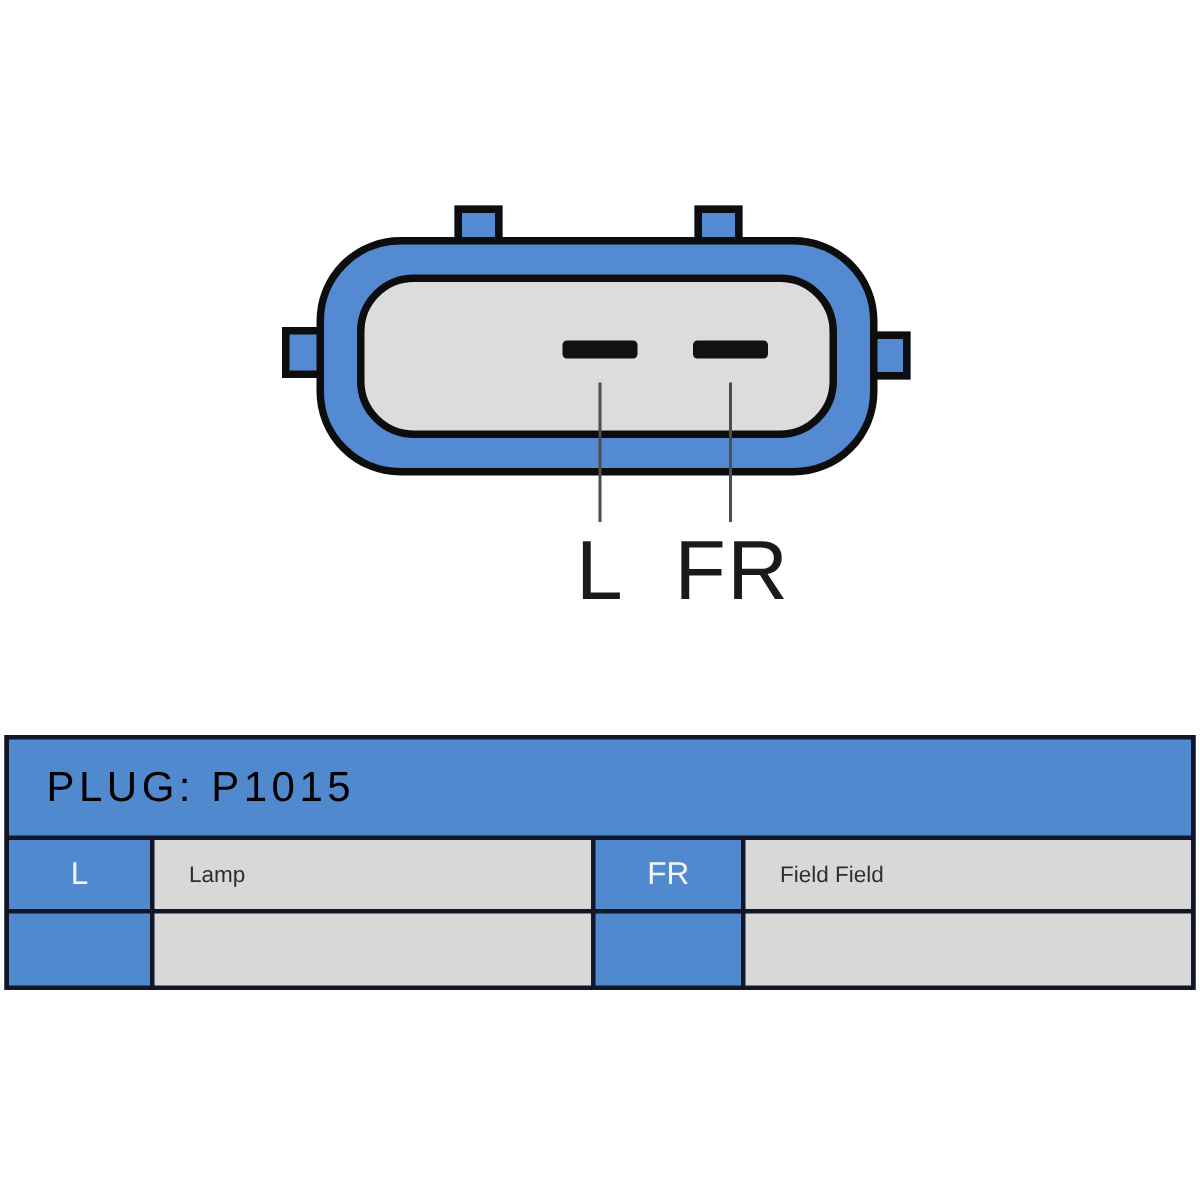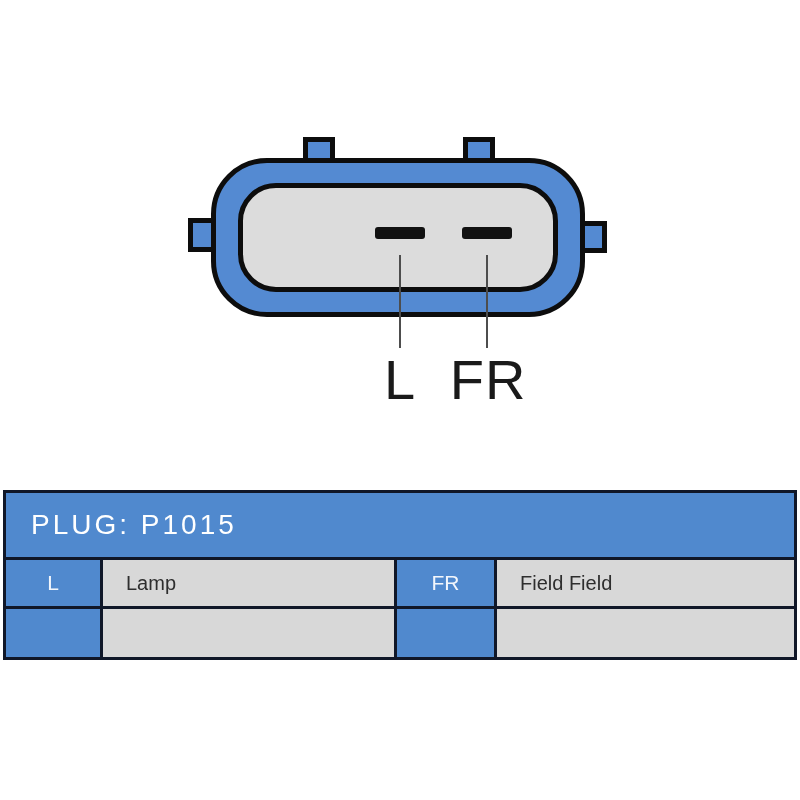--- a/index.html
+++ b/index.html
@@ -85,21 +85,21 @@
     display: grid;
     grid-template-columns: 94px 291px 97px 1fr;
     grid-template-rows: 64px 46px 48px;
     gap: 3px;
     background: #101728;
     border: 3px solid #101728;
   }
   .t-header {
     grid-column: 1 / -1;
     background: #5089ce;
-    color: #ffffff;
+    color: #000000;
     display: flex;
     align-items: center;
     padding-left: 25px;
     font-size: 28px;
     letter-spacing: 3px;
     font-weight: 400;
   }
   .t-cell {
     display: flex;
     align-items: center;
@@ -107,21 +107,21 @@
   .t-pin {
     background: #5089ce;
     color: #f2f6fc;
     justify-content: center;
     font-size: 21px;
   }
   .t-desc {
     background: #d8d8d8;
     color: #2e2e2e;
     padding-left: 23px;
-    font-size: 20px;
+    font-size: 15px;
   }
 </style>
 </head>
 <body>
 
 <div class="canvas">
 
   <div class="connector">
     <div class="ctab tab-top-left"></div>
     <div class="ctab tab-top-right"></div>

